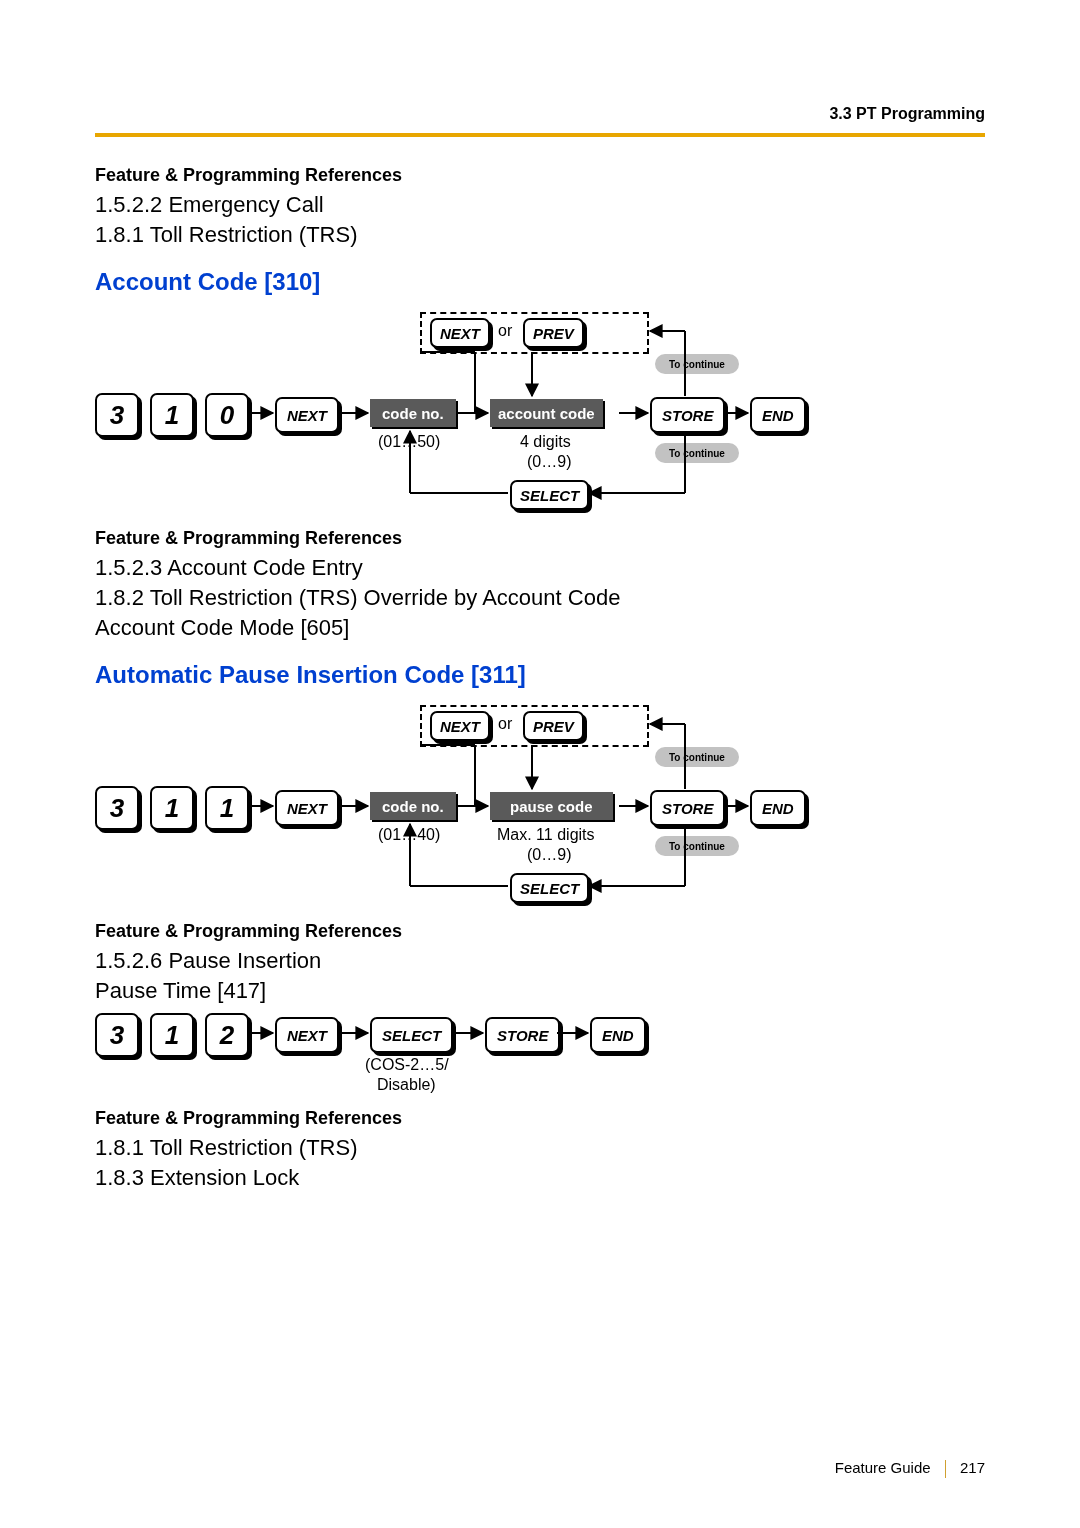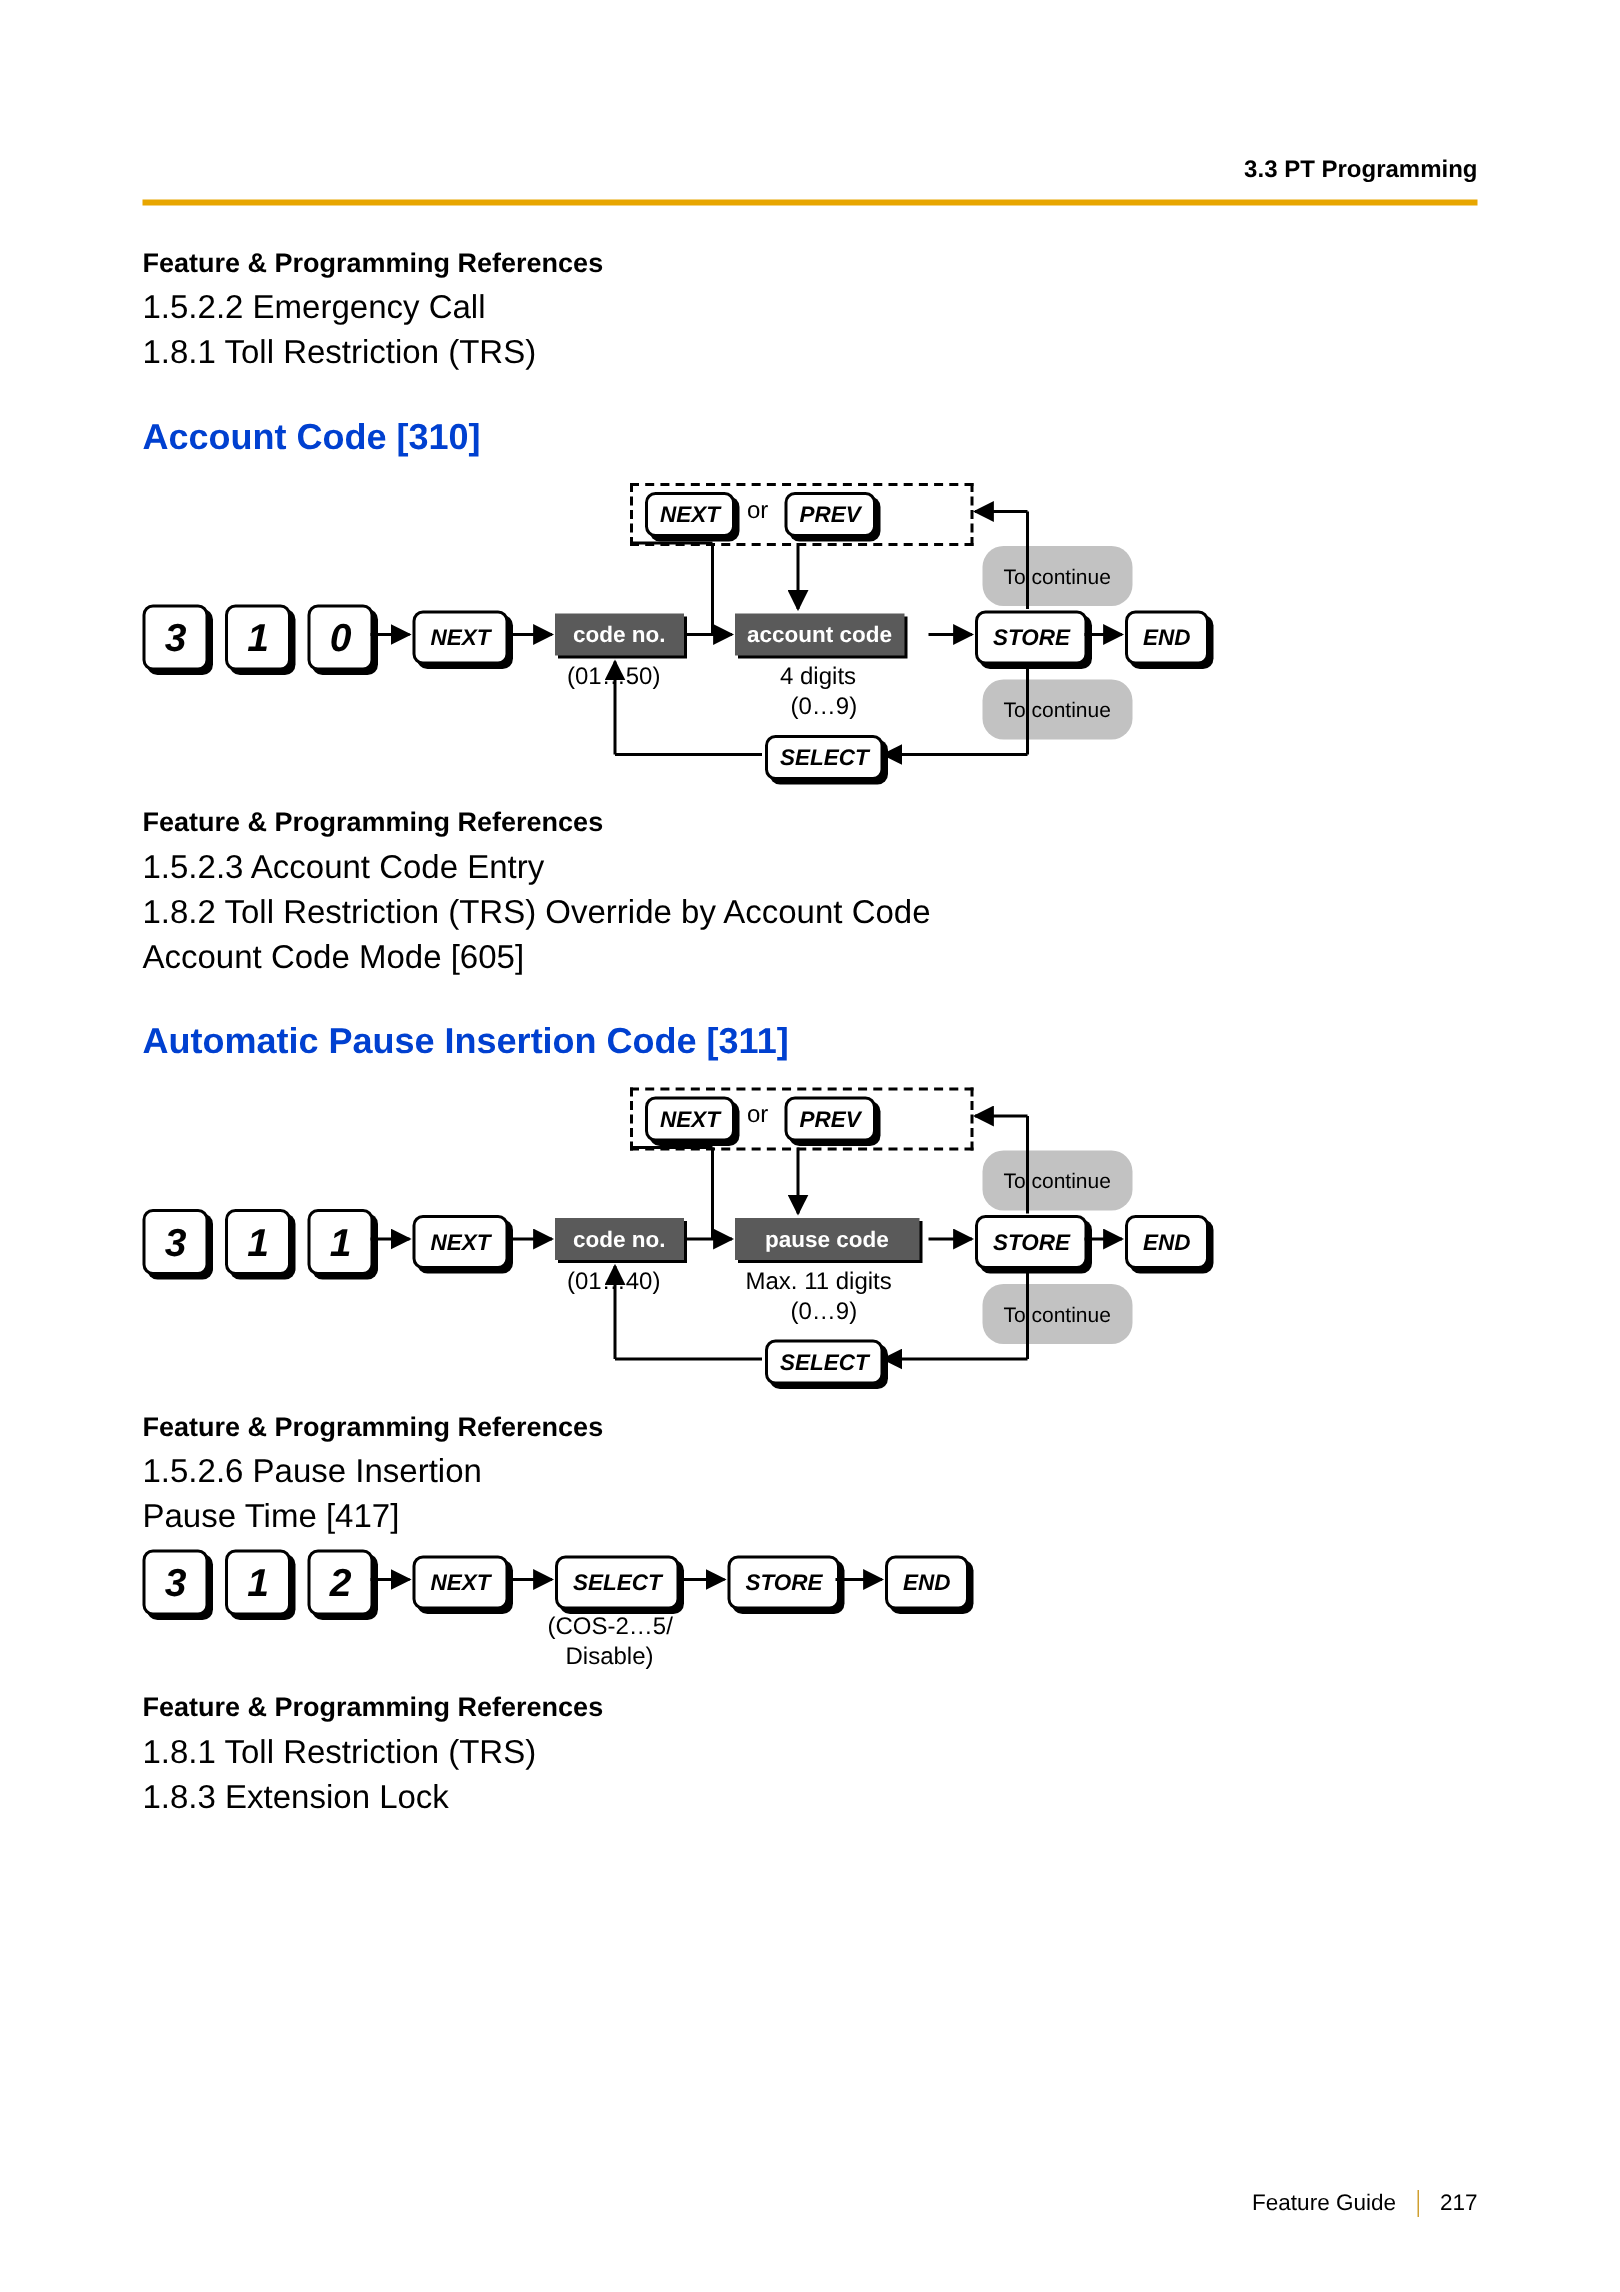--- a/index.html
+++ b/index.html
@@ -33,21 +33,21 @@
     margin: 0 0 6px 0;
   }
   .ref-line {
     font-size: 22px;
     margin: 4px 0;
   }
   .section-title {
     color: #0040d0;
     font-size: 24px;
     font-weight: bold;
-    margin: 30px 0 12px 0;
+    margin: 20px 0 12px 0;
   }
   .diagram {
     position: relative;
     height: 200px;
    }
   .keycap {
     display: inline-flex;
     align-items: center;
     justify-content: center;
     font-weight: bold;
@@ -80,23 +80,23 @@
     font-weight:bold;
     height:28px;
     padding:0 12px;
     box-shadow: 2px 2px 0 #000;
   }
   .pill {
     display:inline-flex;
     align-items:center; justify-content:center;
     background:#c2c2c2;
     border-radius: 14px;
-    height:40px;
-    font-size:14px;
-    font-weight:normal;
+    height:20px;
+    font-size:10px;
+    font-weight:bold;
     padding: 0 14px;
   }
   .small {
     font-size:16px;
   }
   svg { position:absolute; left:0; top:0; pointer-events:none;}
   .pos { position:absolute; }
   .dashed-box {
     position:absolute;
     border: 2px dashed #000;

